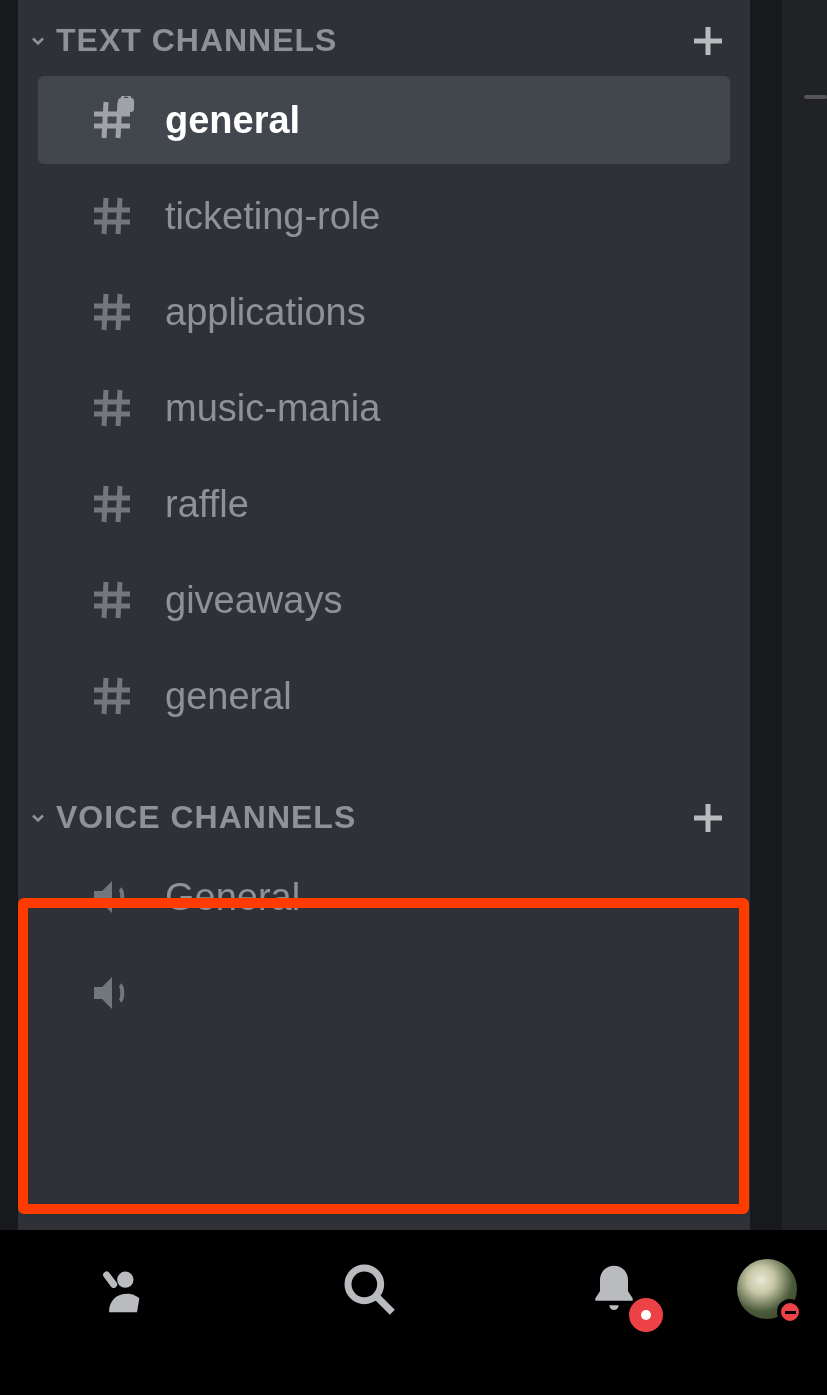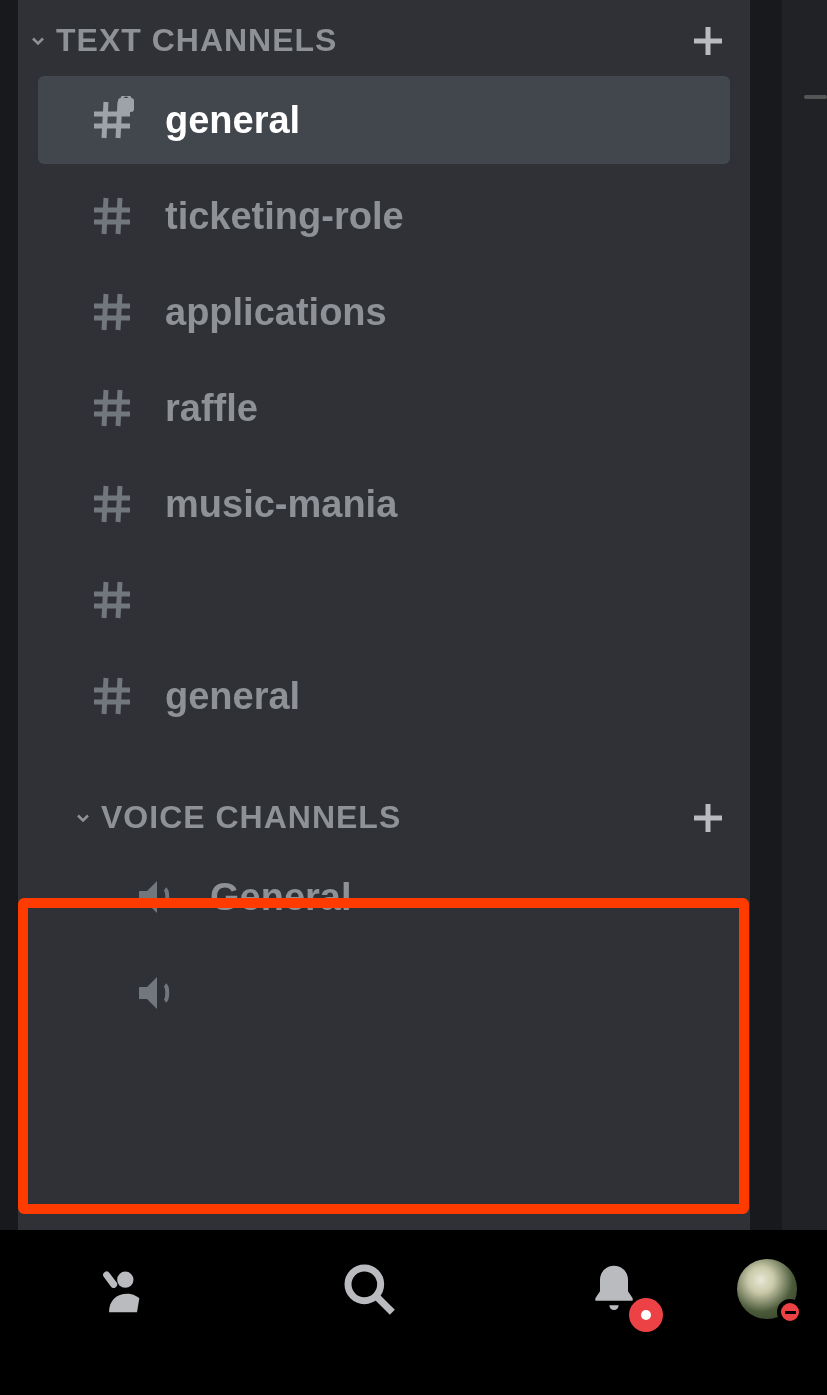--- a/index.html
+++ b/index.html
@@ -71,29 +71,28 @@
   .channel-icon {
     width: 48px;
     height: 48px;
     flex-shrink: 0;
     color: #72767d;
   }
   .channel-item.selected .channel-icon { color: #9fa2a8; }
   .channel-name {
     font-size: 38px;
     color: #8e9297;
-    font-weight: 700;
+    font-weight: 400;
   }
   .channel-item.selected .channel-name {
     color: #ffffff;
     font-weight: 600;
   }
   .voice-section {
     margin-top: 50px;
-    margin-left: 45px;
   }
   .voice-highlight {
     position: absolute;
     left: 0;
     width: 731px;
     border: 10px solid #ff3b00;
     border-radius: 6px;
     pointer-events: none;
   }
   .bottom-bar {
@@ -224,38 +223,39 @@
     </span>
     <span class="channel-name">applications</span>
   </div>
 
   <div class="channel-item">
     <span class="channel-icon">
       <svg viewBox="0 0 24 24" fill="none" stroke="currentColor" stroke-width="2.5">
           <path d="M9 3 L8 21 M16 3 L15 21 M3 9 H21 M3 15 H21"></path>
         </svg>
     </span>
+    <span class="channel-name">music-mania</span>
+  </div>
+
+  <div class="channel-item">
+    <span class="channel-icon">
+      <svg viewBox="0 0 24 24" fill="none" stroke="currentColor" stroke-width="2.5">
+          <path d="M9 3 L8 21 M16 3 L15 21 M3 9 H21 M3 15 H21"></path>
+        </svg>
+    </span>
     <span class="channel-name">raffle</span>
   </div>
 
   <div class="channel-item">
     <span class="channel-icon">
       <svg viewBox="0 0 24 24" fill="none" stroke="currentColor" stroke-width="2.5">
           <path d="M9 3 L8 21 M16 3 L15 21 M3 9 H21 M3 15 H21"></path>
         </svg>
     </span>
-    <span class="channel-name">music-mania</span>
-  </div>
-
-  <div class="channel-item">
-    <span class="channel-icon">
-      <svg viewBox="0 0 24 24" fill="none" stroke="currentColor" stroke-width="2.5">
-          <path d="M9 3 L8 21 M16 3 L15 21 M3 9 H21 M3 15 H21"></path>
-        </svg>
-    </span>
+    <span class="channel-name">giveaways</span>
   </div>
 
   <div class="channel-item">
     <span class="channel-icon">
       <svg viewBox="0 0 24 24" fill="none" stroke="currentColor" stroke-width="2.5">
           <path d="M9 3 L8 21 M16 3 L15 21 M3 9 H21 M3 15 H21"></path>
         </svg>
     </span>
     <span class="channel-name">general</span>
   </div>

